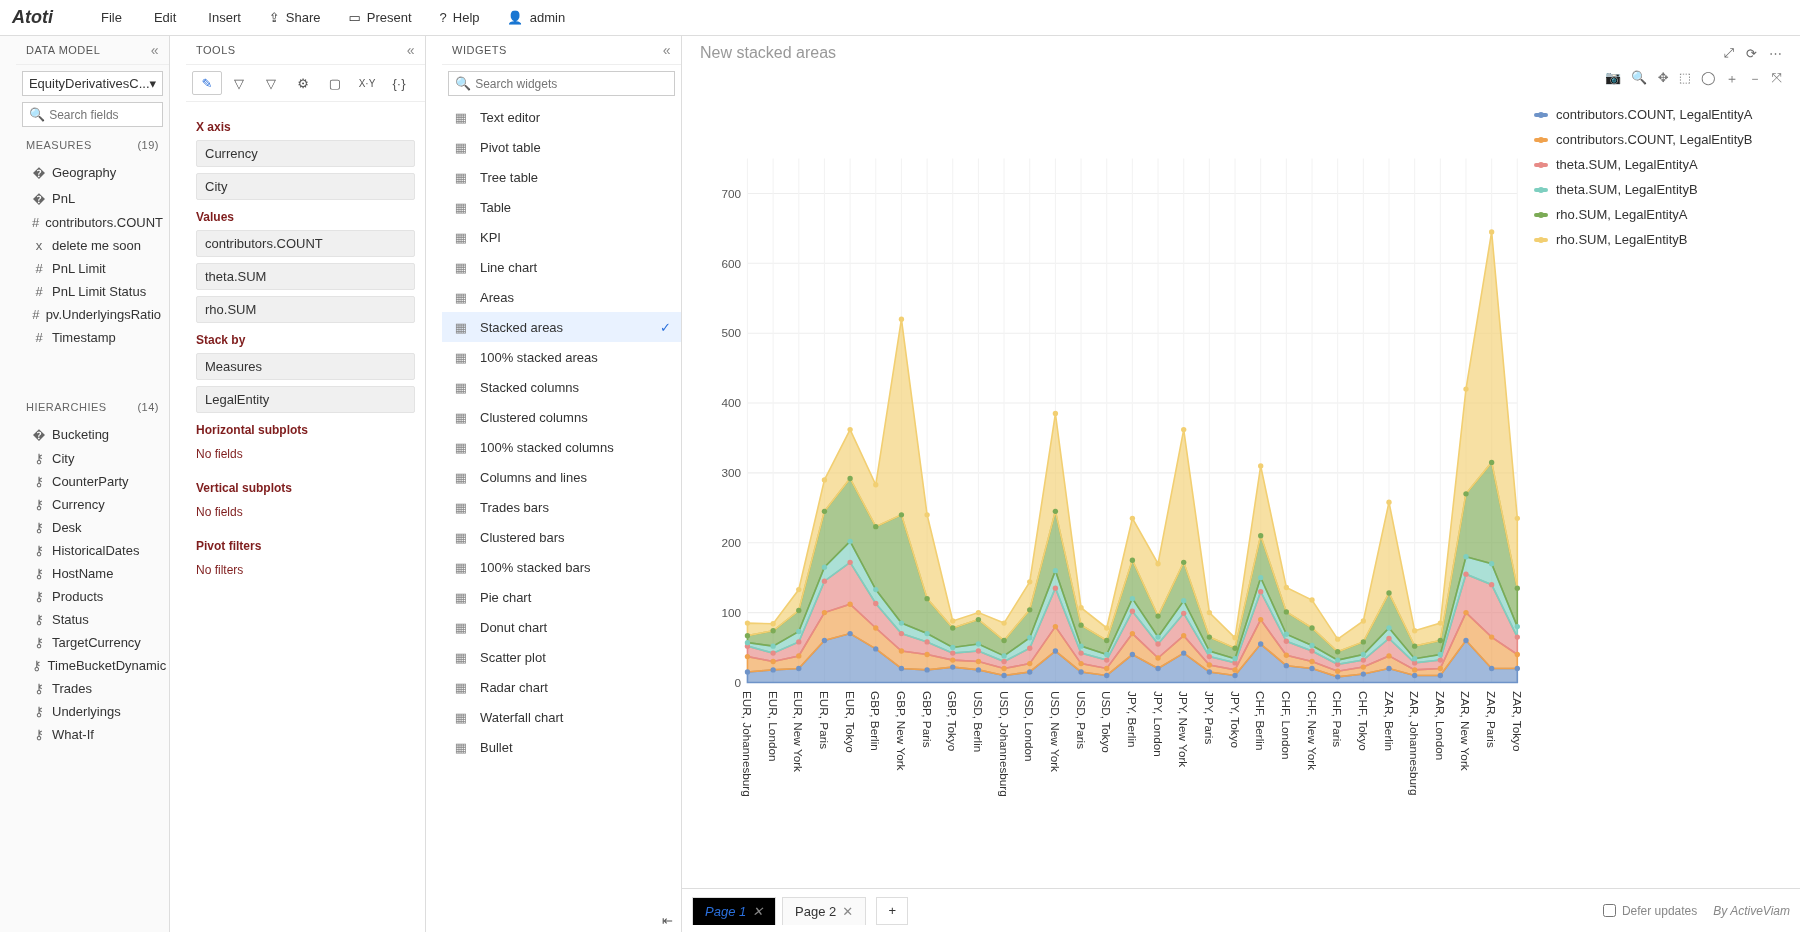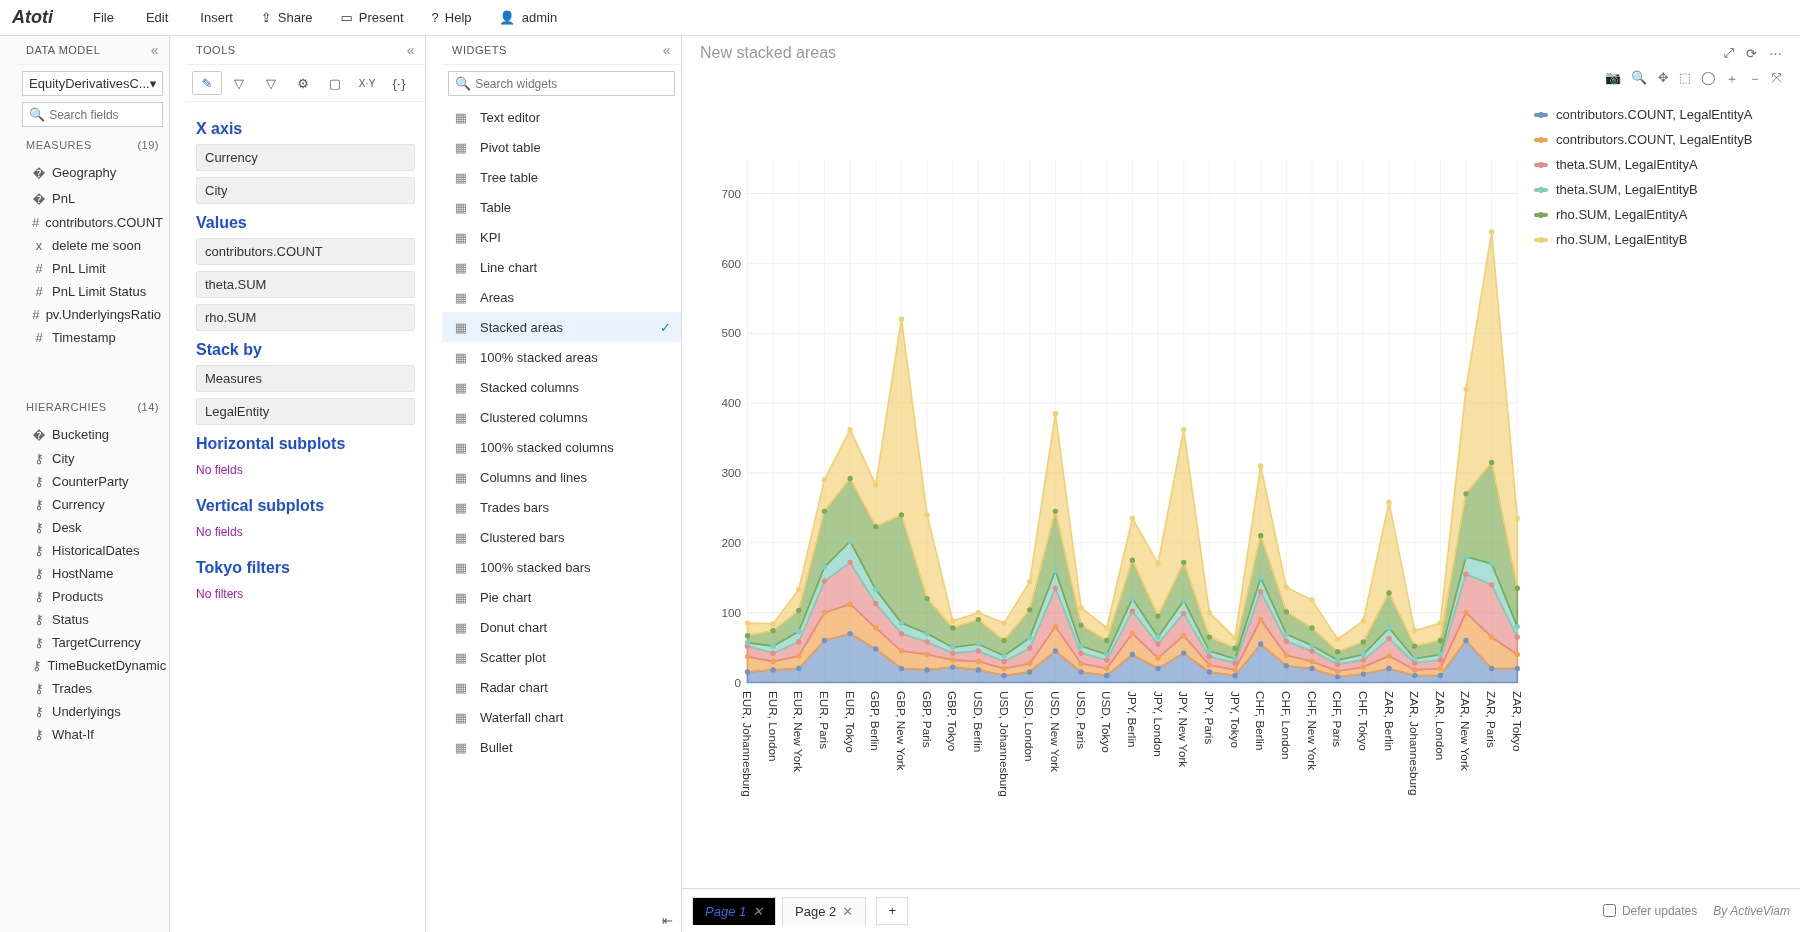--- a/index.html
+++ b/index.html
@@ -1,44 +1,44 @@
 <!DOCTYPE html>
 <html><head>
 <meta charset="utf-8">
 <style>
 * { margin:0; padding:0; box-sizing:border-box; font-family:Arial,Helvetica,sans-serif; }
 body { background:#fff; font-size:13px; color:#333; }
 .app { display:flex; flex-direction:column; height:932px; width:1800px; }
 .menubar { display:flex; align-items:center; padding:0 12px; height:36px; border-bottom:1px solid #ddd; }
-.logo { font-weight:bold; font-size:18px; margin-right:24px; font-style:italic;text-align:right; }
+.logo { font-weight:bold; font-size:18px; margin-right:32px; font-style:italic;text-align:right; }
 .menu-item { padding:0 16px; height:36px; display:flex; align-items:center; cursor:pointer; }
 .title-center { flex:1; text-align:center; font-size:15px; color:#444; }
 .menubar-right { display:flex; align-items:center; gap:4px; }
 .menubar-right .rbtn { display:flex; align-items:center; gap:6px; padding:0 12px; height:36px; cursor:pointer; }
 .main { flex:1; display:flex; min-height:0; }
 .panel { border-right:1px solid #ddd; display:flex; flex-direction:column;padding-left:16px; }
 .panel-header { display:flex; align-items:center; justify-content:space-between; padding:6px 10px; font-size:11px; letter-spacing:.5px; color:#555; border-bottom:1px solid #eee; }
 .panel-header .collapse { cursor:pointer; font-size:14px; color:#888; }
 .data-model { width:170px; background:#fafafa; }
-.dm-select { margin:6px; border:1px solid #ccc; padding:4px 6px; display:flex; justify-content:space-between; align-items:center; cursor:pointer; background:#fff; }
+.dm-select { margin:6px; border:1px solid #ccc; padding:4px 6px; display:flex; justify-content:center; align-items:center; cursor:pointer; background:#fff; }
 .dm-search { margin:0 6px 6px; border:1px solid #ccc; padding:4px 6px; display:flex; align-items:center; gap:4px; background:#fff; }
 .dm-search input { border:none; outline:none; width:100%; font-size:12px; }
 .section-title { display:flex; justify-content:space-between; padding:6px 10px; font-size:11px; color:#666; letter-spacing:.5px; }
 .tree { padding:2px 0; }
 .tree-item { display:flex; align-items:center; gap:6px; padding:4px 8px 4px 16px; cursor:pointer; font-size:13px; }
 .tree-icon { width:14px; display:inline-flex; justify-content:center; color:#666; }
 .tools { width:256px; }
 .tools-tabs { display:flex; gap:2px; padding:6px; border-bottom:1px solid #eee; }
 .tool-tab { width:30px; height:24px; display:flex; align-items:center; justify-content:center; cursor:pointer; color:#555; border:1px solid transparent; border-radius:2px; }
 .tool-tab.active { border-color:#ccc; color:#2a6fdb; }
 .tools-body { padding:8px 10px; overflow:auto; }
-.tools-label { font-size:16px; color:#1d4ed8; font-weight:600; margin:10px 0 6px; }
+.tools-label { font-size:12px; color:#7f1d1d; font-weight:600; margin:10px 0 6px; }
 .chip-box { display:flex; flex-direction:column; gap:6px; }
 .chip { background:#f0f0f0; border:1px solid #e3e3e3; border-radius:2px; padding:5px 8px; font-size:13px; }
-.empty-hint { color:#a21caf; font-size:12px; padding:4px 0 10px; }
+.empty-hint { color:#7f1d1d; font-size:12px; padding:4px 0 10px; }
 .widgets { width:256px; }
 .widgets-search { margin:6px; border:1px solid #ccc; padding:4px 6px; display:flex; align-items:center; gap:4px; background:#fff; }
 .widgets-search input { border:none; outline:none; width:100%; font-size:12px; }
 .widget-list { overflow:auto; flex:1; }
 .widget-row { display:flex; align-items:center; gap:10px; padding:6px 10px; cursor:pointer; }
 .widget-row.selected { background:#e9f2ff; }
 .widget-row .wicon { width:18px; height:18px; display:flex; align-items:center; justify-content:center; color:#888; }
 .widget-row .check { margin-left:auto; color:#2a6fdb; }
 .canvas { flex:1; display:flex; flex-direction:column; min-width:0; }
 .canvas-header { display:flex; align-items:center; padding:8px 18px; gap:8px; }
@@ -236,21 +236,21 @@
           </div>
         <div class="tools-label">Stack by</div>
         <div class="chip-box" id="stack-chips">
             <div class="chip">Measures</div>
             <div class="chip">LegalEntity</div>
           </div>
         <div class="tools-label">Horizontal subplots</div>
         <div class="empty-hint">No fields</div>
         <div class="tools-label">Vertical subplots</div>
         <div class="empty-hint">No fields</div>
-        <div class="tools-label">Tokyo filters</div>
+        <div class="tools-label">Pivot filters</div>
         <div class="empty-hint">No filters</div>
       </div>
     </div>
 
     <div class="panel widgets">
       <div class="panel-header">
         <span>WIDGETS</span>
         <span class="collapse">«</span>
       </div>
       <div class="widgets-search">

